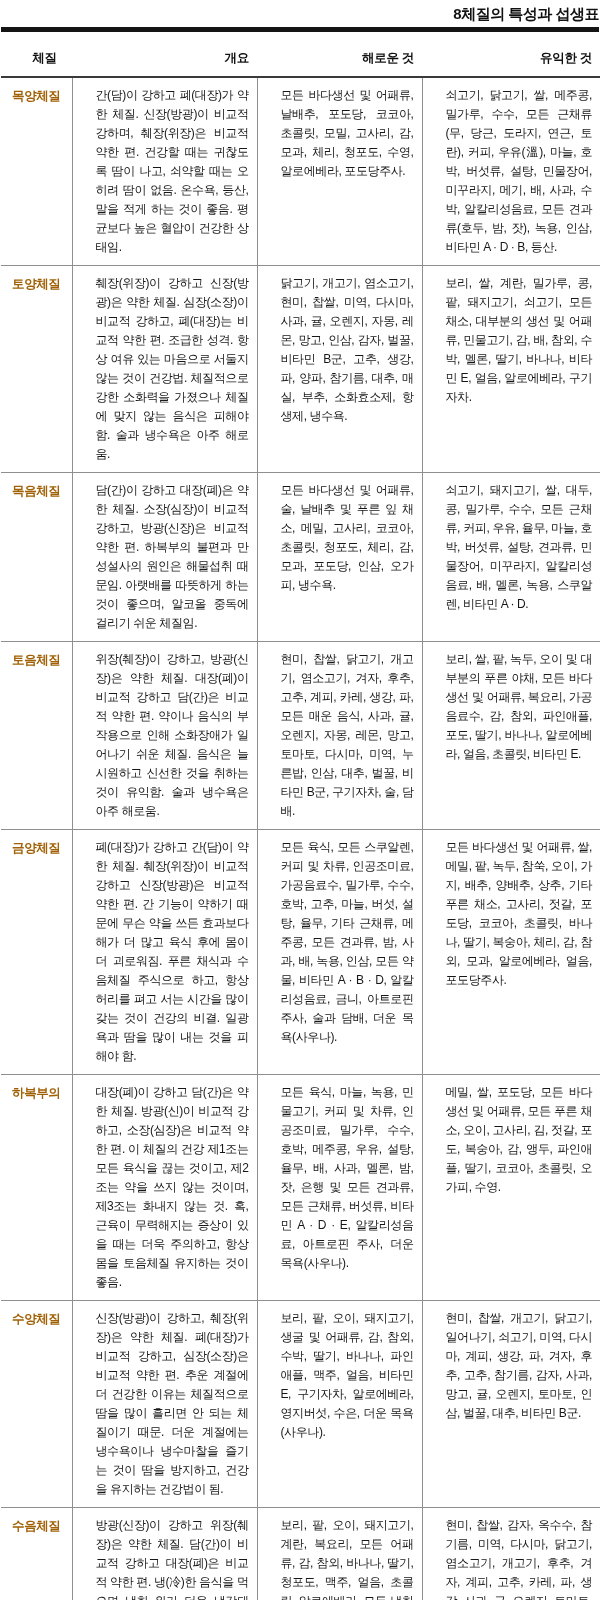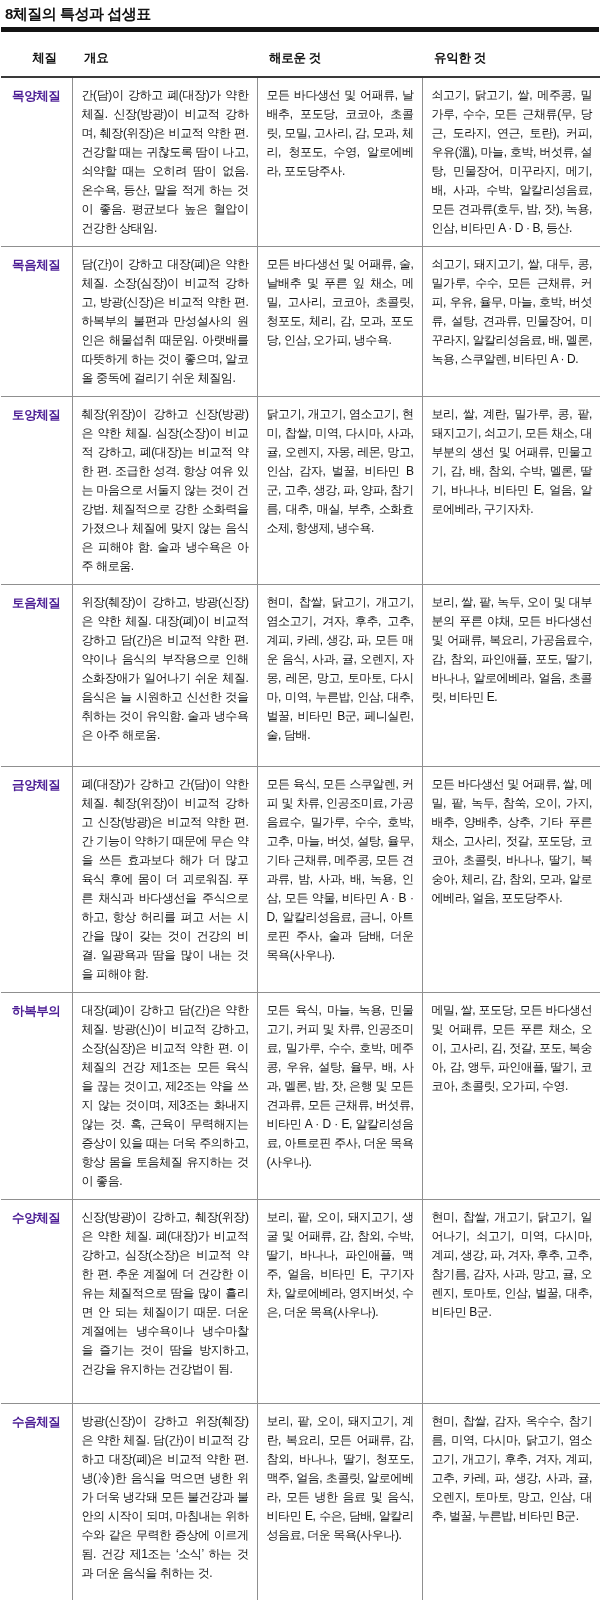--- a/index.html
+++ b/index.html
@@ -21,76 +21,77 @@
     padding: 2px 1px 0 1px;
     overflow: hidden;
     background: #ffffff;
   }
   .page-title {
     font-size: 15px;
     font-weight: 700;
     letter-spacing: -0.5px;
     margin: 3px 0 3px 4px;
     color: #111;
+    text-align: right;
   }
   .title-rule {
     height: 5px;
     background: #141414;
     width: 100%;
   }
   table.constitution-table {
     width: 100%;
     border-collapse: collapse;
     table-layout: fixed;
     margin-top: 12px;
   }
   col.c1 { width: 71px; }
   col.c2 { width: 185px; }
   col.c3 { width: 165px; }
   col.c4 { width: 178px; }
   thead th {
     font-size: 12.5px;
     font-weight: 700;
-    text-align: left;
+    text-align: right;
     padding: 6px 8px 9px 12px;
     color: #111;
     border-bottom: 2px solid #3a3a3a;
     letter-spacing: -0.3px;
   }
   thead th.first {
     text-align: center;
     padding-left: 18px;
     padding-right: 2px;
   }
   tbody tr {
     border-bottom: 1px solid #8f8f8f;
   }
   tbody tr:last-child {
     border-bottom: 2px solid #4a4a4a;
   }
   tbody td {
     vertical-align: top;
     font-size: 12px;
     line-height: 19px;
-    padding: 8px 8px 8px 9px;
+    padding: 8px 8px 8px 23px;
     text-align: justify;
     word-break: break-all;
     letter-spacing: -0.4px;
     color: #171717;
   }
   tbody td:not(:first-child) {
     border-left: 1px solid #8f8f8f;
   }
   tbody td.c-name {
     text-align: center;
     font-weight: 700;
     font-size: 12.5px;
     padding: 9px 2px;
     word-break: keep-all;
-    color: #4c1d95;
+    color: #a16207;
   }
 </style>
 </head>
 <body>
 
 <div class="page">
   <h1 class="page-title">8체질의 특성과 섭생표</h1>
   <div class="title-rule"></div>
 
   <table class="constitution-table">
@@ -108,41 +109,41 @@
         <th>유익한 것</th>
       </tr>
     </thead>
     <tbody id="tbody">
         <tr style="height: 167px;">
     <td class="c-name">목양체질</td>
     <td class="c-overview">간(담)이 강하고 폐(대장)가 약한 체질. 신장(방광)이 비교적 강하며, 췌장(위장)은 비교적 약한 편. 건강할 때는 귀찮도록 땀이 나고, 쇠약할 때는 오히려 땀이 없음. 온수욕, 등산, 말을 적게 하는 것이 좋음. 평균보다 높은 혈압이 건강한 상태임.</td>
     <td class="c-harmful">모든 바다생선 및 어패류, 날배추, 포도당, 코코아, 초콜릿, 모밀, 고사리, 감, 모과, 체리, 청포도, 수영, 알로에베라, 포도당주사.</td>
     <td class="c-beneficial">쇠고기, 닭고기, 쌀, 메주콩, 밀가루, 수수, 모든 근채류(무, 당근, 도라지, 연근, 토란), 커피, 우유(溫), 마늘, 호박, 버섯류, 설탕, 민물장어, 미꾸라지, 메기, 배, 사과, 수박, 알칼리성음료, 모든 견과류(호두, 밤, 잣), 녹용, 인삼, 비타민 A · D · B, 등산.</td>
   </tr>
+        <tr style="height: 185px;">
+    <td class="c-name">토양체질</td>
+    <td class="c-overview">췌장(위장)이 강하고 신장(방광)은 약한 체질. 심장(소장)이 비교적 강하고, 폐(대장)는 비교적 약한 편. 조급한 성격. 항상 여유 있는 마음으로 서둘지 않는 것이 건강법. 체질적으로 강한 소화력을 가졌으나 체질에 맞지 않는 음식은 피해야 함. 술과 냉수욕은 아주 해로움.</td>
+    <td class="c-harmful">닭고기, 개고기, 염소고기, 현미, 찹쌀, 미역, 다시마, 사과, 귤, 오렌지, 자몽, 레몬, 망고, 인삼, 감자, 벌꿀, 비타민 B군, 고추, 생강, 파, 양파, 참기름, 대추, 매실, 부추, 소화효소제, 항생제, 냉수욕.</td>
+    <td class="c-beneficial">보리, 쌀, 계란, 밀가루, 콩, 팥, 돼지고기, 쇠고기, 모든 채소, 대부분의 생선 및 어패류, 민물고기, 감, 배, 참외, 수박, 멜론, 딸기, 바나나, 비타민 E, 얼음, 알로에베라, 구기자차.</td>
+  </tr>
         <tr style="height: 141px;">
     <td class="c-name">목음체질</td>
     <td class="c-overview">담(간)이 강하고 대장(폐)은 약한 체질. 소장(심장)이 비교적 강하고, 방광(신장)은 비교적 약한 편. 하복부의 불편과 만성설사의 원인은 해물섭취 때문임. 아랫배를 따뜻하게 하는 것이 좋으며, 알코올 중독에 걸리기 쉬운 체질임.</td>
     <td class="c-harmful">모든 바다생선 및 어패류, 술, 날배추 및 푸른 잎 채소, 메밀, 고사리, 코코아, 초콜릿, 청포도, 체리, 감, 모과, 포도당, 인삼, 오가피, 냉수욕.</td>
     <td class="c-beneficial">쇠고기, 돼지고기, 쌀, 대두, 콩, 밀가루, 수수, 모든 근채류, 커피, 우유, 율무, 마늘, 호박, 버섯류, 설탕, 견과류, 민물장어, 미꾸라지, 알칼리성음료, 배, 멜론, 녹용, 스쿠알렌, 비타민 A · D.</td>
   </tr>
-        <tr style="height: 185px;">
-    <td class="c-name">토양체질</td>
-    <td class="c-overview">췌장(위장)이 강하고 신장(방광)은 약한 체질. 심장(소장)이 비교적 강하고, 폐(대장)는 비교적 약한 편. 조급한 성격. 항상 여유 있는 마음으로 서둘지 않는 것이 건강법. 체질적으로 강한 소화력을 가졌으나 체질에 맞지 않는 음식은 피해야 함. 술과 냉수욕은 아주 해로움.</td>
-    <td class="c-harmful">닭고기, 개고기, 염소고기, 현미, 찹쌀, 미역, 다시마, 사과, 귤, 오렌지, 자몽, 레몬, 망고, 인삼, 감자, 벌꿀, 비타민 B군, 고추, 생강, 파, 양파, 참기름, 대추, 매실, 부추, 소화효소제, 항생제, 냉수욕.</td>
-    <td class="c-beneficial">보리, 쌀, 계란, 밀가루, 콩, 팥, 돼지고기, 쇠고기, 모든 채소, 대부분의 생선 및 어패류, 민물고기, 감, 배, 참외, 수박, 멜론, 딸기, 바나나, 비타민 E, 얼음, 알로에베라, 구기자차.</td>
-  </tr>
         <tr style="height: 182px; margin-left: 29px;">
     <td class="c-name">토음체질</td>
     <td class="c-overview">위장(췌장)이 강하고, 방광(신장)은 약한 체질. 대장(폐)이 비교적 강하고 담(간)은 비교적 약한 편. 약이나 음식의 부작용으로 인해 소화장애가 일어나기 쉬운 체질. 음식은 늘 시원하고 신선한 것을 취하는 것이 유익함. 술과 냉수욕은 아주 해로움.</td>
-    <td class="c-harmful">현미, 찹쌀, 닭고기, 개고기, 염소고기, 겨자, 후추, 고추, 계피, 카레, 생강, 파, 모든 매운 음식, 사과, 귤, 오렌지, 자몽, 레몬, 망고, 토마토, 다시마, 미역, 누른밥, 인삼, 대추, 벌꿀, 비타민 B군, 페니실린, 술, 담배.</td>
+    <td class="c-harmful">현미, 찹쌀, 닭고기, 개고기, 염소고기, 겨자, 후추, 고추, 계피, 카레, 생강, 파, 모든 매운 음식, 사과, 귤, 오렌지, 자몽, 레몬, 망고, 토마토, 다시마, 미역, 누른밥, 인삼, 대추, 벌꿀, 비타민 B군, 구기자차, 술, 담배.</td>
     <td class="c-beneficial">보리, 쌀, 팥, 녹두, 오이 및 대부분의 푸른 야채, 모든 바다생선 및 어패류, 복요리, 가공음료수, 감, 참외, 파인애플, 포도, 딸기, 바나나, 알로에베라, 얼음, 초콜릿, 비타민 E.</td>
   </tr>
         <tr style="height: 206px;">
     <td class="c-name">금양체질</td>
-    <td class="c-overview">폐(대장)가 강하고 간(담)이 약한 체질. 췌장(위장)이 비교적 강하고 신장(방광)은 비교적 약한 편. 간 기능이 약하기 때문에 무슨 약을 쓰든 효과보다 해가 더 많고 육식 후에 몸이 더 괴로워짐. 푸른 채식과 바다생선을 주식으로 하고, 항상 허리를 펴고 서는 시간을 많이 갖는 것이 건강의 비결. 일광욕과 땀을 많이 내는 것을 피해야 함.</td>
+    <td class="c-overview">폐(대장)가 강하고 간(담)이 약한 체질. 췌장(위장)이 비교적 강하고 신장(방광)은 비교적 약한 편. 간 기능이 약하기 때문에 무슨 약을 쓰든 효과보다 해가 더 많고 육식 후에 몸이 더 괴로워짐. 푸른 채식과 수음체질 주식으로 하고, 항상 허리를 펴고 서는 시간을 많이 갖는 것이 건강의 비결. 일광욕과 땀을 많이 내는 것을 피해야 함.</td>
     <td class="c-harmful">모든 육식, 모든 스쿠알렌, 커피 및 차류, 인공조미료, 가공음료수, 밀가루, 수수, 호박, 고추, 마늘, 버섯, 설탕, 율무, 기타 근채류, 메주콩, 모든 견과류, 밤, 사과, 배, 녹용, 인삼, 모든 약물, 비타민 A · B · D, 알칼리성음료, 금니, 아트로핀 주사, 술과 담배, 더운 목욕(사우나).</td>
     <td class="c-beneficial">모든 바다생선 및 어패류, 쌀, 메밀, 팥, 녹두, 참쑥, 오이, 가지, 배추, 양배추, 상추, 기타 푸른 채소, 고사리, 젓갈, 포도당, 코코아, 초콜릿, 바나나, 딸기, 복숭아, 체리, 감, 참외, 모과, 알로에베라, 얼음, 포도당주사.</td>
   </tr>
         <tr style="height: 206px;">
     <td class="c-name">하복부의</td>
     <td class="c-overview">대장(폐)이 강하고 담(간)은 약한 체질. 방광(신)이 비교적 강하고, 소장(심장)은 비교적 약한 편. 이 체질의 건강 제1조는 모든 육식을 끊는 것이고, 제2조는 약을 쓰지 않는 것이며, 제3조는 화내지 않는 것. 혹, 근육이 무력해지는 증상이 있을 때는 더욱 주의하고, 항상 몸을 토음체질 유지하는 것이 좋음.</td>
     <td class="c-harmful">모든 육식, 마늘, 녹용, 민물고기, 커피 및 차류, 인공조미료, 밀가루, 수수, 호박, 메주콩, 우유, 설탕, 율무, 배, 사과, 멜론, 밤, 잣, 은행 및 모든 견과류, 모든 근채류, 버섯류, 비타민 A · D · E, 알칼리성음료, 아트로핀 주사, 더운 목욕(사우나).</td>
     <td class="c-beneficial">메밀, 쌀, 포도당, 모든 바다생선 및 어패류, 모든 푸른 채소, 오이, 고사리, 김, 젓갈, 포도, 복숭아, 감, 앵두, 파인애플, 딸기, 코코아, 초콜릿, 오가피, 수영.</td>
   </tr>
         <tr style="height: 204px;">

